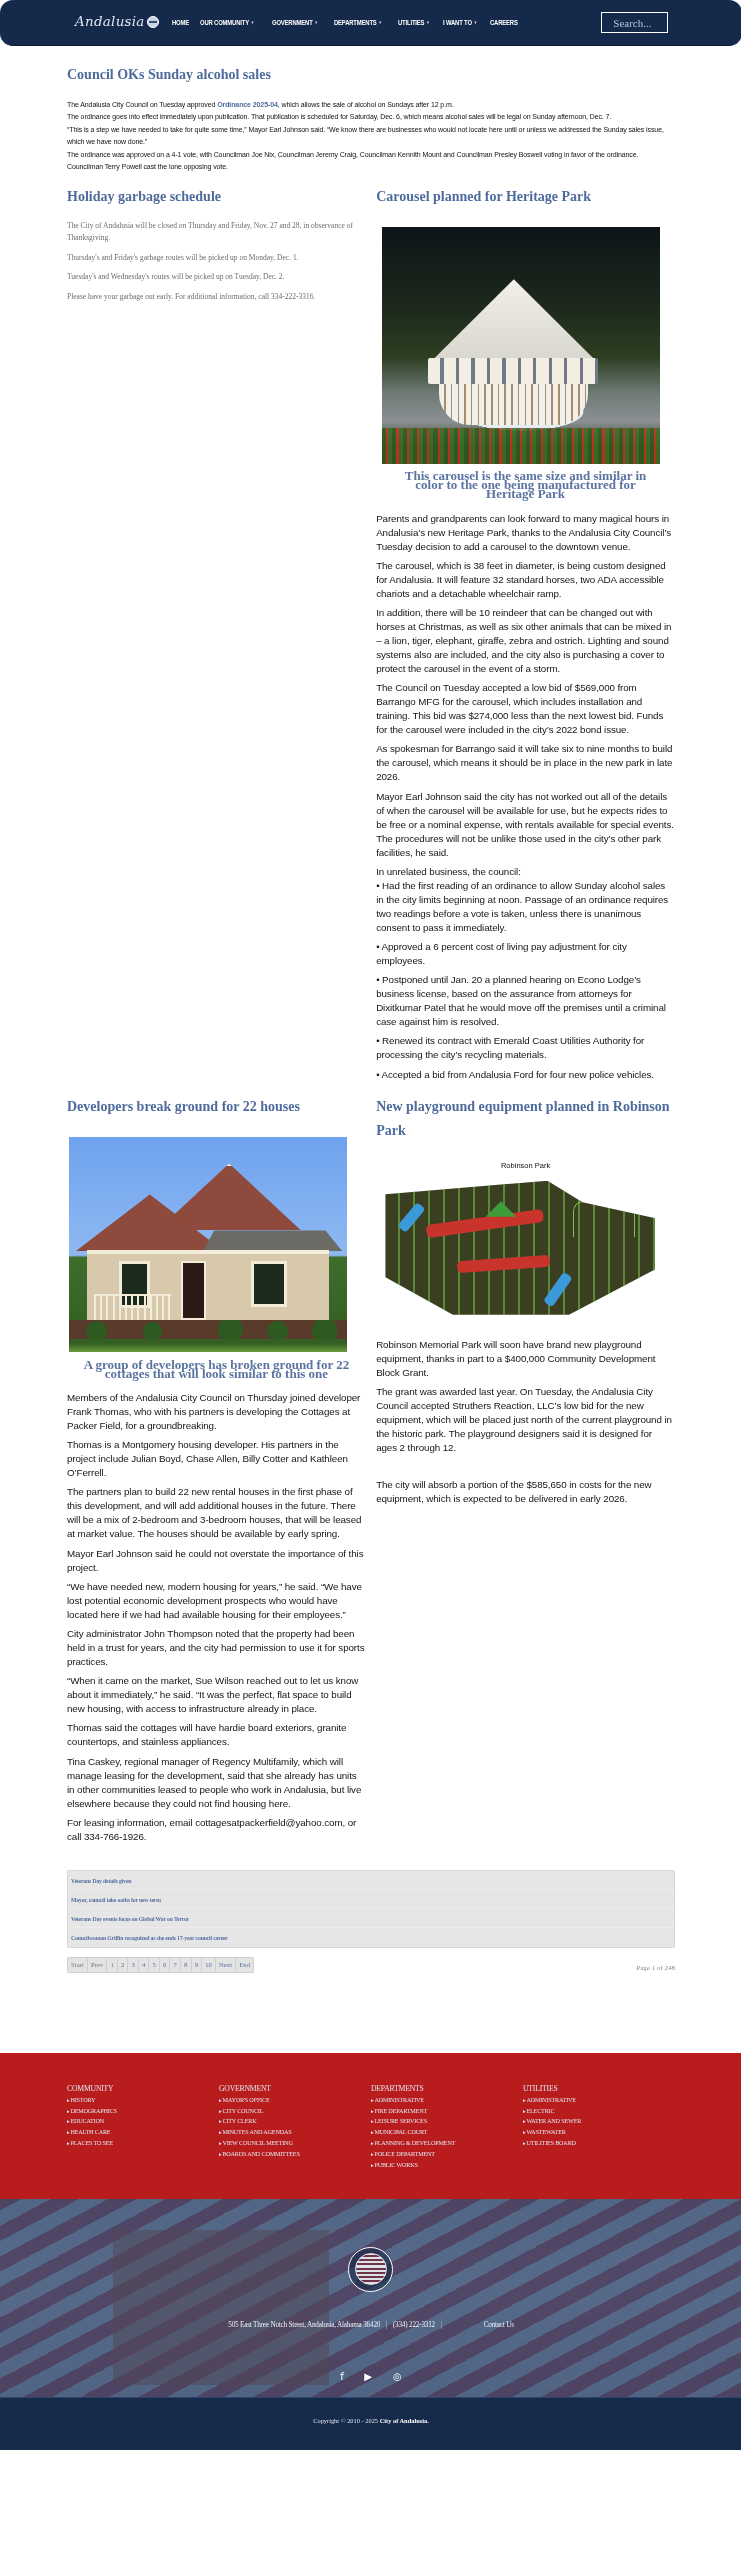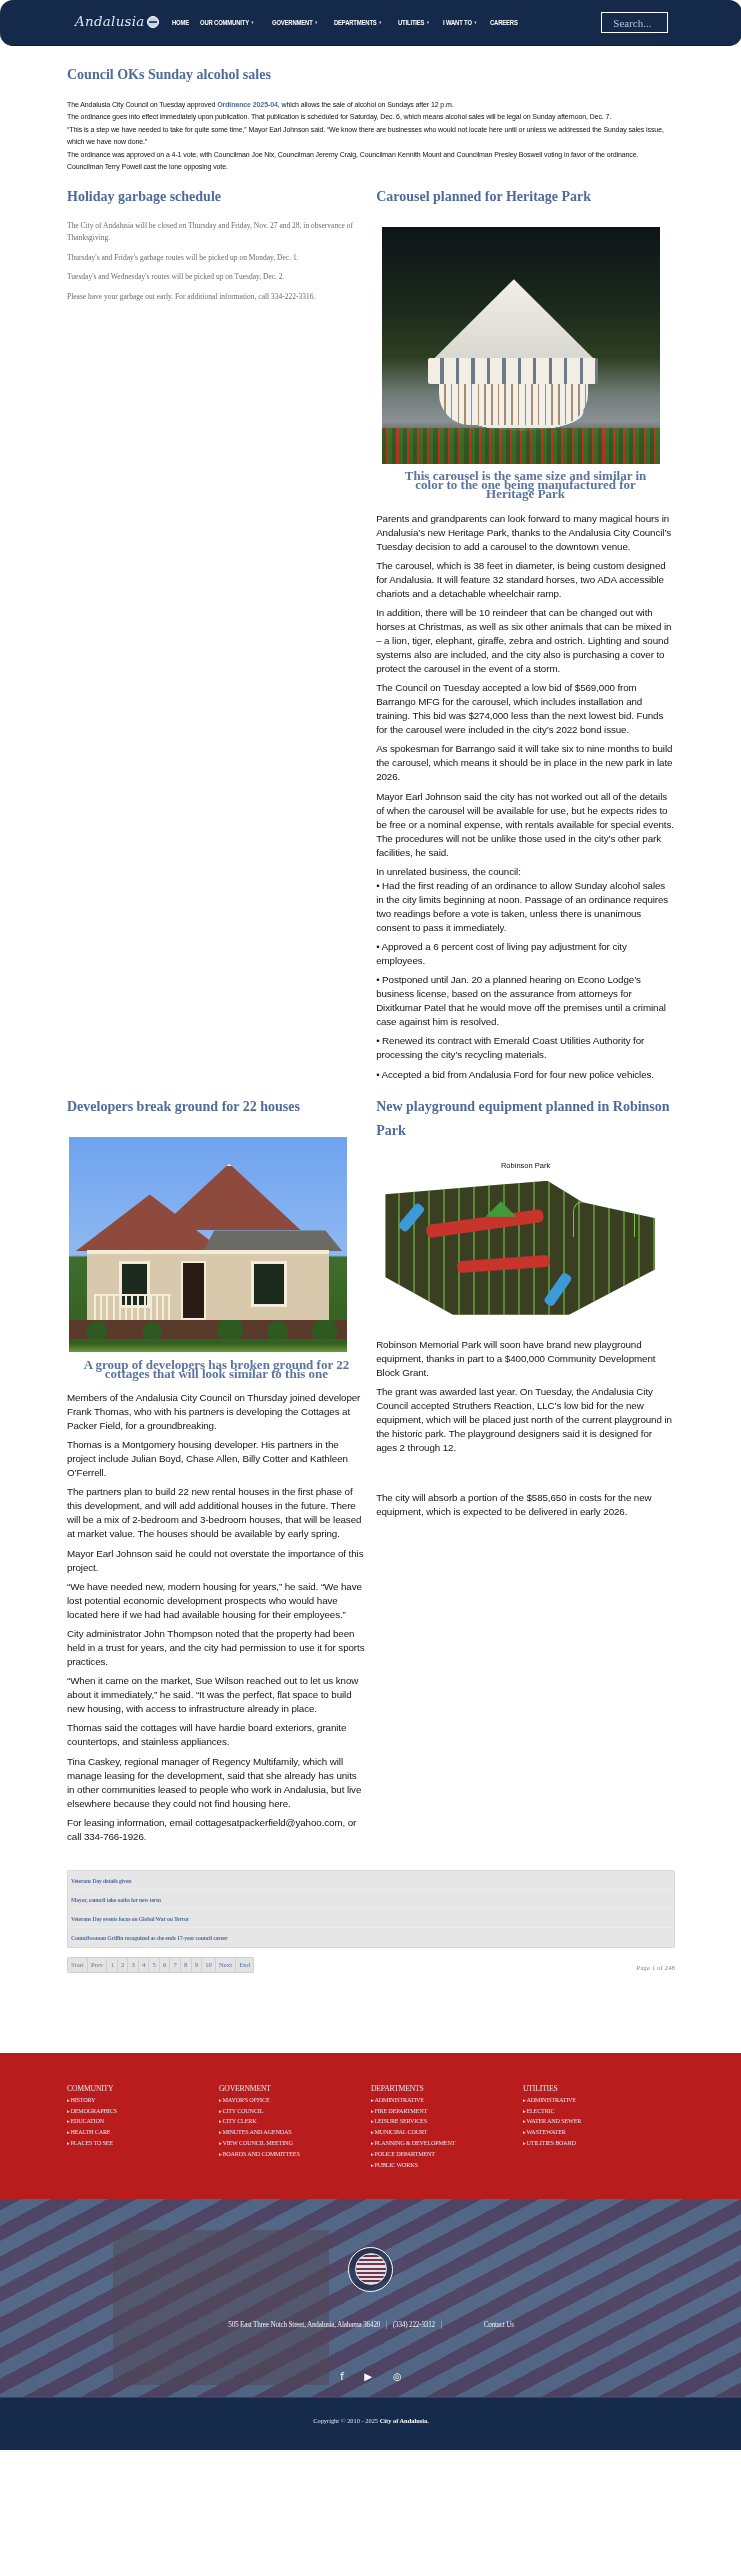--- a/index.html
+++ b/index.html
@@ -385,21 +385,21 @@
         <div class="poles"></div>
         <div class="deck1"></div>
         <div class="deck2"></div>
         <div class="slide1"></div>
         <div class="slide2"></div>
         <div class="canopy"></div>
         <div class="swing"></div>
       </div>
       <div class="article-body" style="margin-top: 23px;">
         <p>Robinson Memorial Park will soon have brand new playground equipment, thanks in part to a $400,000 Community Development Block Grant.</p>
-        <p style="margin-bottom: 36px;">The grant was awarded last year. On Tuesday, the Andalusia City Council accepted Struthers Reaction, LLC’s low bid for the new equipment, which will be placed just north of the current playground in the historic park. The playground designers said it is designed for ages 2 through 12.</p>
+        <p style="margin-bottom: 23px;">The grant was awarded last year. On Tuesday, the Andalusia City Council accepted Struthers Reaction, LLC’s low bid for the new equipment, which will be placed just north of the current playground in the historic park. The playground designers said it is designed for ages 2 through 12.</p>
         <p>The city will absorb a portion of the $585,650 in costs for the new equipment, which is expected to be delivered in early 2026.</p>
       </div>
     </article>
   </div>
 
   <div class="recent">
     <div class="recent-item"><a href="#">Veterans Day details given</a></div>
     <div class="recent-item"><a href="#">Mayor, council take oaths for new term</a></div>
     <div class="recent-item"><a href="#">Veterans Day events focus on Global War on Terror</a></div>
     <div class="recent-item"><a href="#">Councilwoman Griffin recognized as she ends 17-year council career</a></div>

